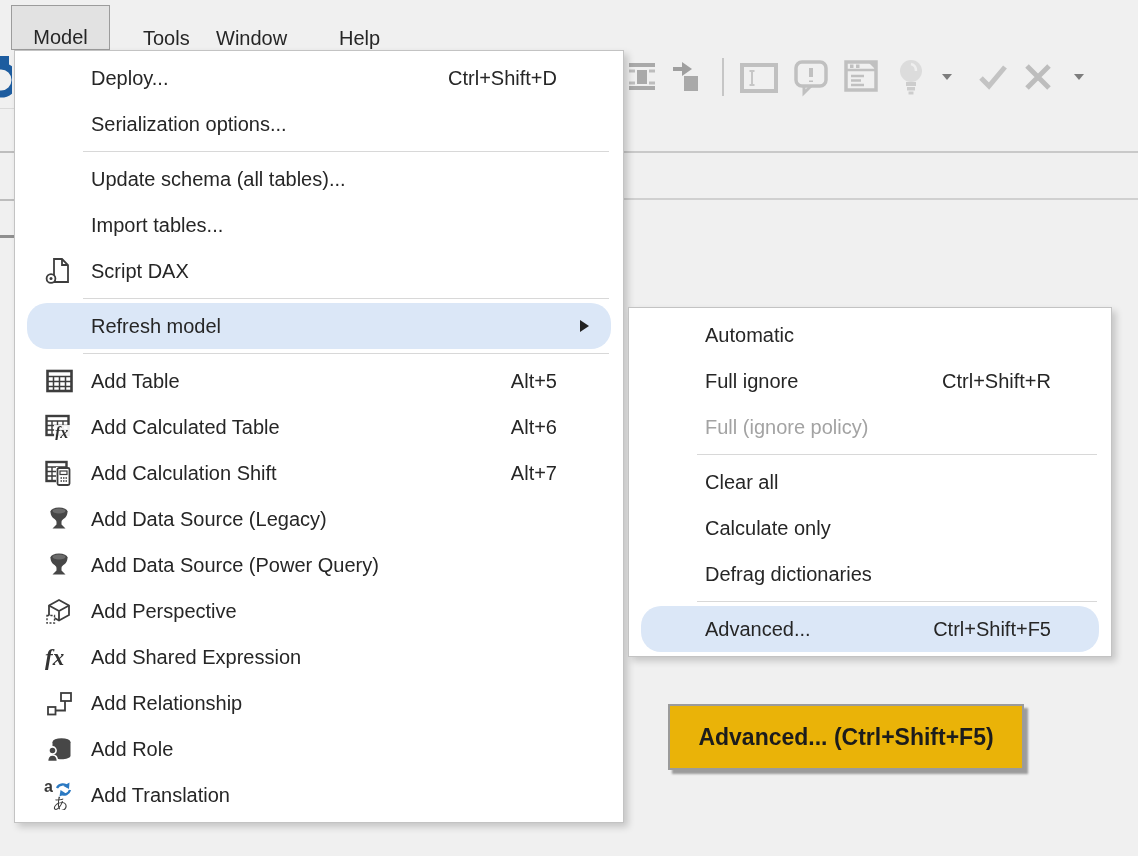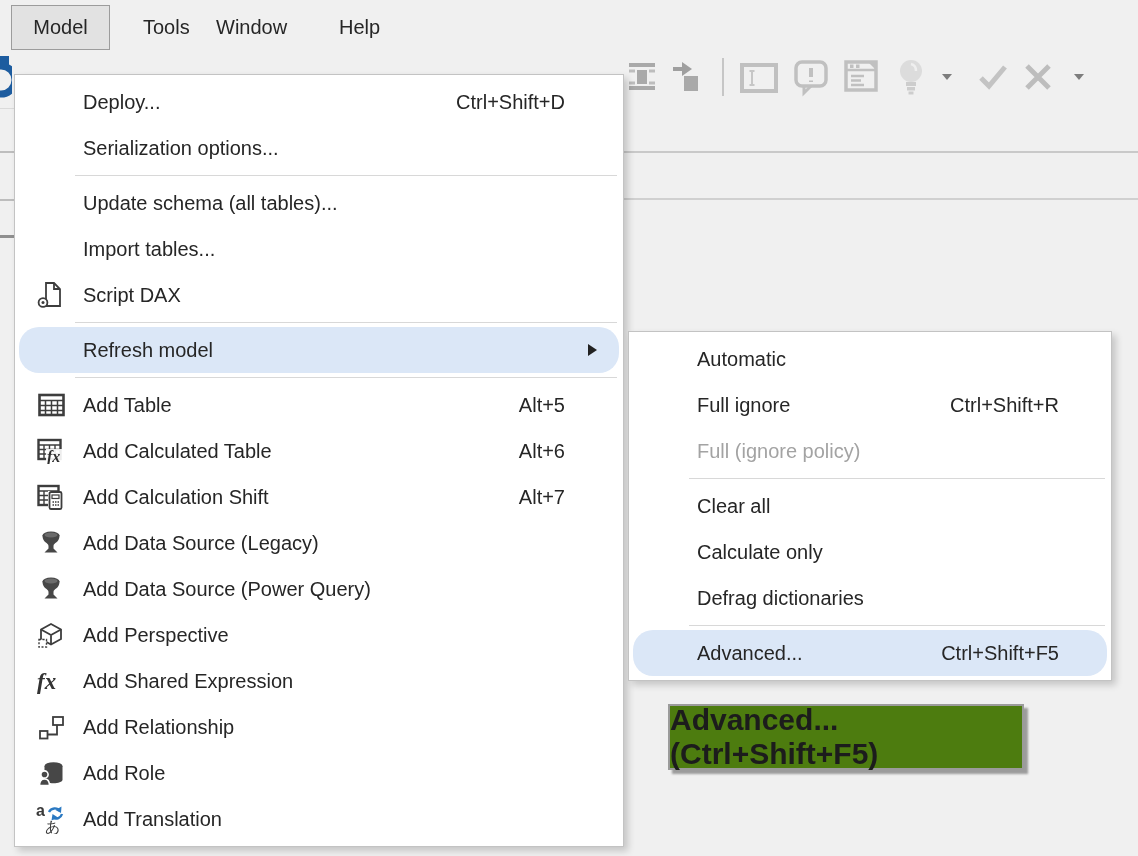--- a/index.html
+++ b/index.html
@@ -5,49 +5,49 @@
   html,body{margin:0;padding:0;}
   body{font-family:"Liberation Sans", sans-serif;}
   #screen{position:relative;width:1138px;height:856px;background:#f0f0f0;overflow:hidden;color:#262626;}
 
   
   .bg-line{position:absolute;background:#c9c9c9;}
   .blue-frag{position:absolute;left:0;top:56px;width:12px;height:44px;overflow:hidden;}
 
   
   .menubar{position:absolute;left:0;top:0;width:100%;height:50px;background:#f0f0f0;}
-  .mb-item{position:absolute;top:5px;height:45px;display:flex;align-items:center;font-size:20px;cursor:default;}
+  .mb-item{position:absolute;top:5px;height:45px;display:flex;align-items:flex-end;font-size:20px;cursor:default;}
   .mb-active{left:11px;width:99px;justify-content:center;background:#e2e2e2;border:1px solid #9c9c9c;box-sizing:border-box;}
   .mb-tools{left:143px;} .mb-window{left:216px;} .mb-help{left:339px;}
 
   
   .tb{position:absolute;display:flex;align-items:center;justify-content:center;}
   .tb-vsep{position:absolute;left:722px;top:58px;width:2px;height:38px;background:#c6c6c6;}
   .caret{width:0;height:0;border-left:5px solid transparent;border-right:5px solid transparent;border-top:6px solid #7d7d7d;}
 
   
   .menu{position:absolute;background:#ffffff;border:1px solid #c3c3c3;box-sizing:border-box;
-        box-shadow:4px 4px 7px rgba(0,0,0,0.18);padding:4px 4px;margin-top:24px;}
+        box-shadow:4px 4px 7px rgba(0,0,0,0.18);padding:4px 12px;}
   .main-menu{left:14px;top:50px;width:610px;}
   .sub-menu{left:628px;top:307px;width:484px;}
   .mi{position:relative;height:46px;display:flex;align-items:center;font-size:20px;}
   .mi .lbl{margin-left:64px;white-space:nowrap;}
   .mi .sc{position:absolute;right:54px;white-space:nowrap;}
   .sub-menu .mi .sc{right:48px;}
   .mi .ico{position:absolute;left:12px;width:40px;display:flex;justify-content:center;align-items:center;}
   .hl{background:#dbe7f7;border-radius:20px;}
   .disabled .lbl{color:#a3a3a3;}
   .msep{border-top:1px solid #d8d8d8;margin:4px 2px 4px 56px;}
   .subarrow{position:absolute;right:22px;width:0;height:0;border-left:9px solid #222;
             border-top:6px solid transparent;border-bottom:6px solid transparent;}
 
   
-  .tooltip{position:absolute;left:668px;top:704px;width:356px;height:66px;background:#4d7c0f;
+  .tooltip{position:absolute;left:668px;top:704px;width:356px;height:66px;background:#eab308;
            border:2px solid #9b9b9b;box-sizing:border-box;display:flex;align-items:center;justify-content:center;
-           font-size:30px;font-weight:700;color:#1c1c1c;box-shadow:4px 4px 2px rgba(0,0,0,0.35);}
+           font-size:23px;font-weight:700;color:#1c1c1c;box-shadow:4px 4px 2px rgba(0,0,0,0.35);}
 </style>
 </head>
 <body>
 
 <div id="screen">
 
   <div class="blue-frag">
     <svg width="30" height="44">
         <circle cx="1" cy="24" r="14" fill="none" stroke="#1d5c9f" stroke-width="7"></circle>
         <rect x="0" y="0" width="9" height="10" fill="#1d5c9f"></rect>

